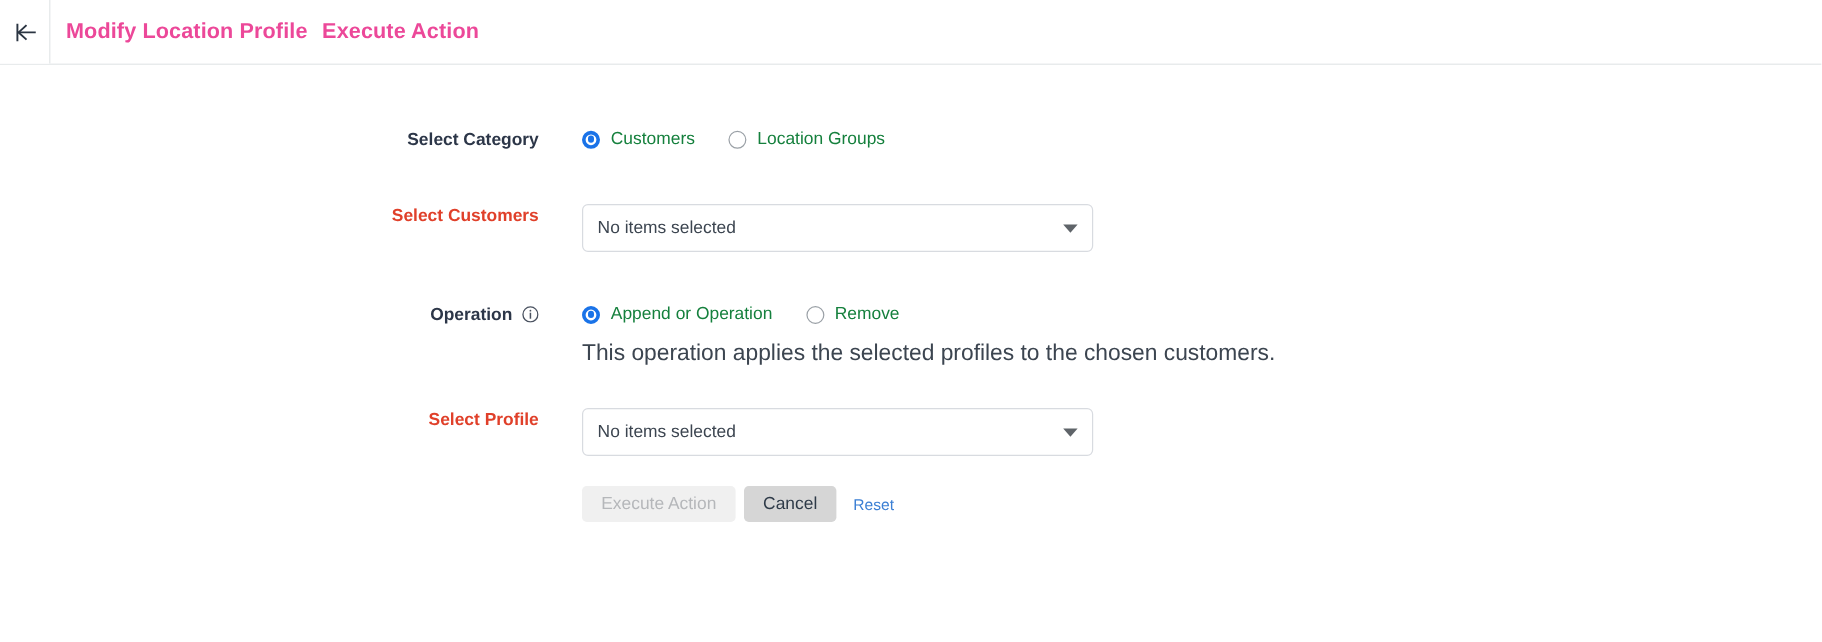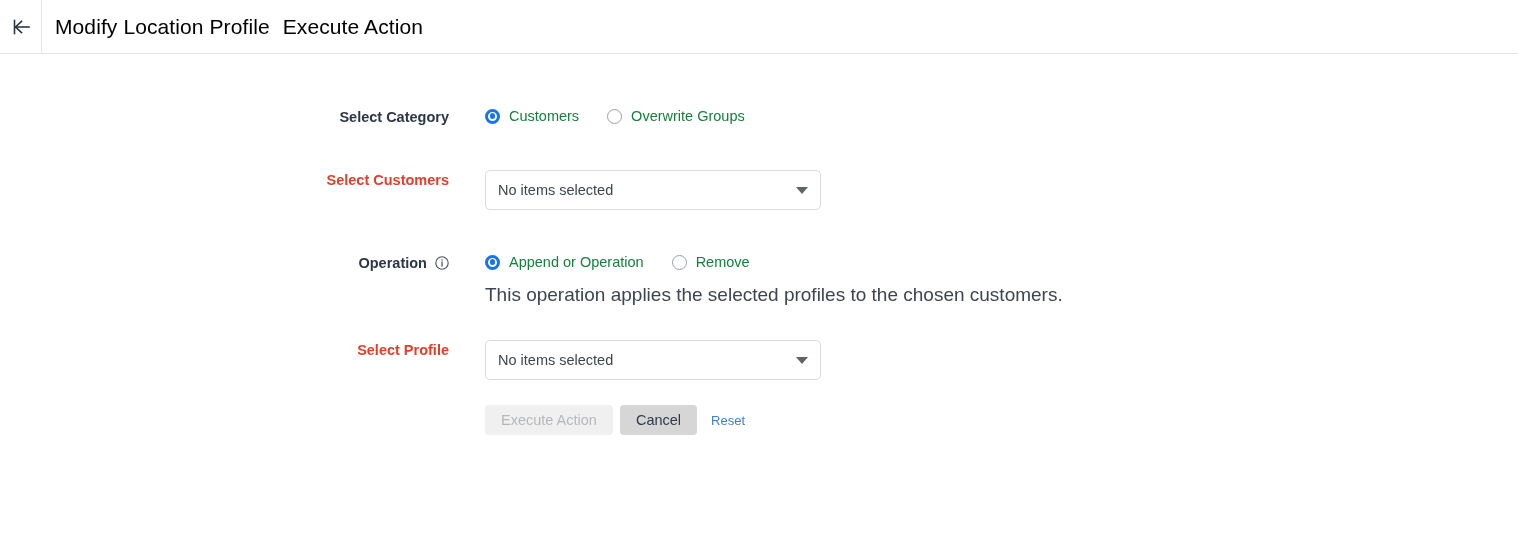--- a/index.html
+++ b/index.html
@@ -34,23 +34,23 @@
     cursor: pointer;
     background: #ffffff;
   }
   .back-btn svg { display: block; }
   .header-title-wrap {
     display: flex;
     align-items: center;
     padding-left: 13px;
   }
   .header-title {
-    font-size: 21px;
-    font-weight: 400;
-    color: #000000;
+    font-size: 18px;
+    font-weight: 700;
+    color: #ec4899;
     letter-spacing: 0.1px;
     white-space: nowrap;
   }
   .header-title .sub {
     margin-left: 7px;
   }
 
   
   .form-area {
     position: relative;
@@ -122,21 +122,21 @@
   }
   .radio-label {
     font-size: 14.5px;
     color: #15803d;
     line-height: 18px;
     white-space: nowrap;
   }
 
   
   .select-box {
-    width: 336px;
+    width: 426px;
     height: 40px;
     box-sizing: border-box;
     border: 1px solid #d8dbe0;
     border-radius: 5px;
     background: #ffffff;
     display: flex;
     align-items: center;
     padding: 0 12px 0 12px;
     cursor: pointer;
   }
@@ -237,21 +237,21 @@
   <div class="form-row row-category">
     <div class="form-label dark">Select Category</div>
     <div class="form-control">
       <div class="radio-group">
         <div class="radio-item">
           <span class="radio-dot on"></span>
           <span class="radio-label">Customers</span>
         </div>
         <div class="radio-item">
           <span class="radio-dot off"></span>
-          <span class="radio-label">Overwrite Groups</span>
+          <span class="radio-label">Location Groups</span>
         </div>
       </div>
     </div>
   </div>
 
   <div class="form-row row-customers">
     <div class="form-label required">Select Customers</div>
     <div class="form-control">
       <div class="select-box">
         <span class="select-value">No items selected</span>

